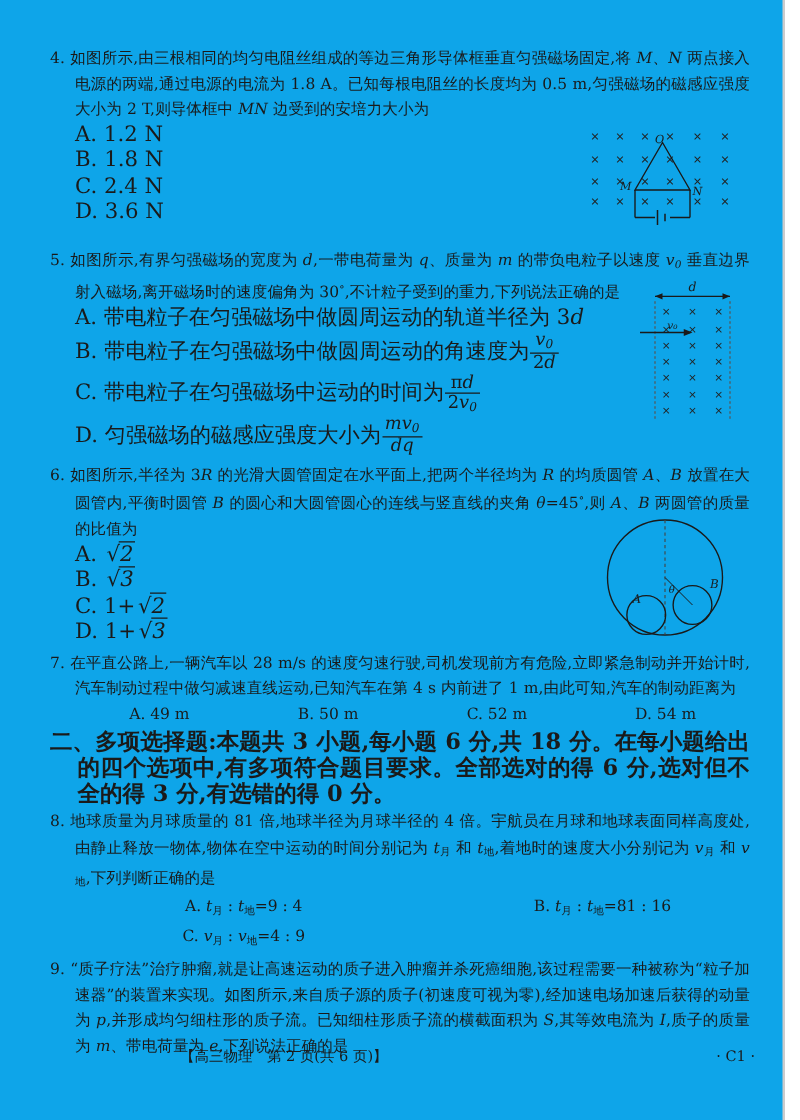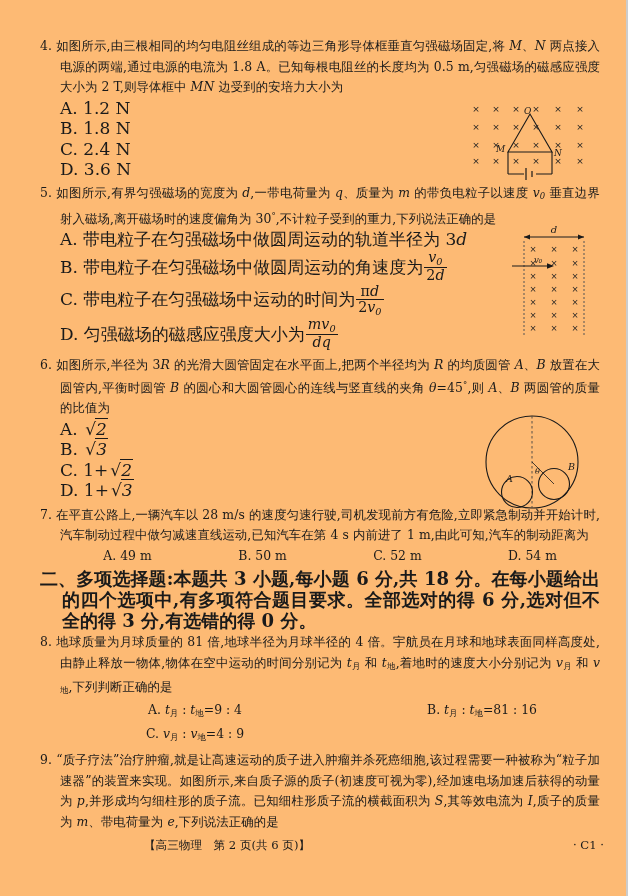--- a/index.html
+++ b/index.html
@@ -13,21 +13,21 @@
     position: relative;
     font-family: "DejaVu Serif", "Liberation Serif", serif;
     color: #1a1a1a;
     overflow: hidden;
   }
   .page {
     position: absolute;
     left: 0; top: 0;
     width: 628px;
     height: 896px;
-    background: #fdba74;
+    background: #0ea5e9;
     border-right: 2px solid #cccccc;
     box-sizing: border-box;
     overflow: hidden;
   }
   .content {
     position: absolute;
     left: 40px;
     top: 36px;
     width: 560px;
   }
@@ -142,21 +142,21 @@
     <div class="q">
       <div class="qline qbody">
         <span class="qnum">4.</span>&nbsp;如图所示,由三根相同的均匀电阻丝组成的等边三角形导体框垂直匀强磁场固定,将 <i>M</i>、<i>N</i> 两点接入电源的两端,通过电源的电流为 1.8&nbsp;A。已知每根电阻丝的长度均为 0.5&nbsp;m,匀强磁场的磁感应强度大小为 2&nbsp;T,则导体框中 <i>MN</i> 边受到的安培力大小为
       </div>
       <div class="opt">A.&nbsp;1.2 N</div>
       <div class="opt">B.&nbsp;1.8 N</div>
       <div class="opt">C.&nbsp;2.4 N</div>
       <div class="opt">D.&nbsp;3.6 N</div>
     </div>
 
-    <div class="q" style="margin-top:3px;">
+    <div class="q" style="margin-top:18px;">
       <div class="qline qbody">
         <span class="qnum">5.</span>&nbsp;如图所示,有界匀强磁场的宽度为 <i>d</i>,一带电荷量为 <i>q</i>、质量为 <i>m</i> 的带负电粒子以速度 <i>v<span class="sub">0</span></i> 垂直边界射入磁场,离开磁场时的速度偏角为 30<span class="sup">°</span>,不计粒子受到的重力,下列说法正确的是
       </div>
       <div class="opt">A.&nbsp;带电粒子在匀强磁场中做圆周运动的轨道半径为 3<i>d</i></div>
       <div class="opt opt-tall">B.&nbsp;带电粒子在匀强磁场中做圆周运动的角速度为<span class="frac"><span class="num"><i>v<span class="sub">0</span></i></span><span class="den">2<i>d</i></span></span></div>
       <div class="opt opt-tall">C.&nbsp;带电粒子在匀强磁场中运动的时间为<span class="frac"><span class="num">π<i>d</i></span><span class="den">2<i>v<span class="sub">0</span></i></span></span></div>
       <div class="opt opt-tall">D.&nbsp;匀强磁场的磁感应强度大小为<span class="frac"><span class="num"><i>mv<span class="sub">0</span></i></span><span class="den"><i>dq</i></span></span></div>
     </div>
 
     <div class="q" style="margin-top:4px;">

